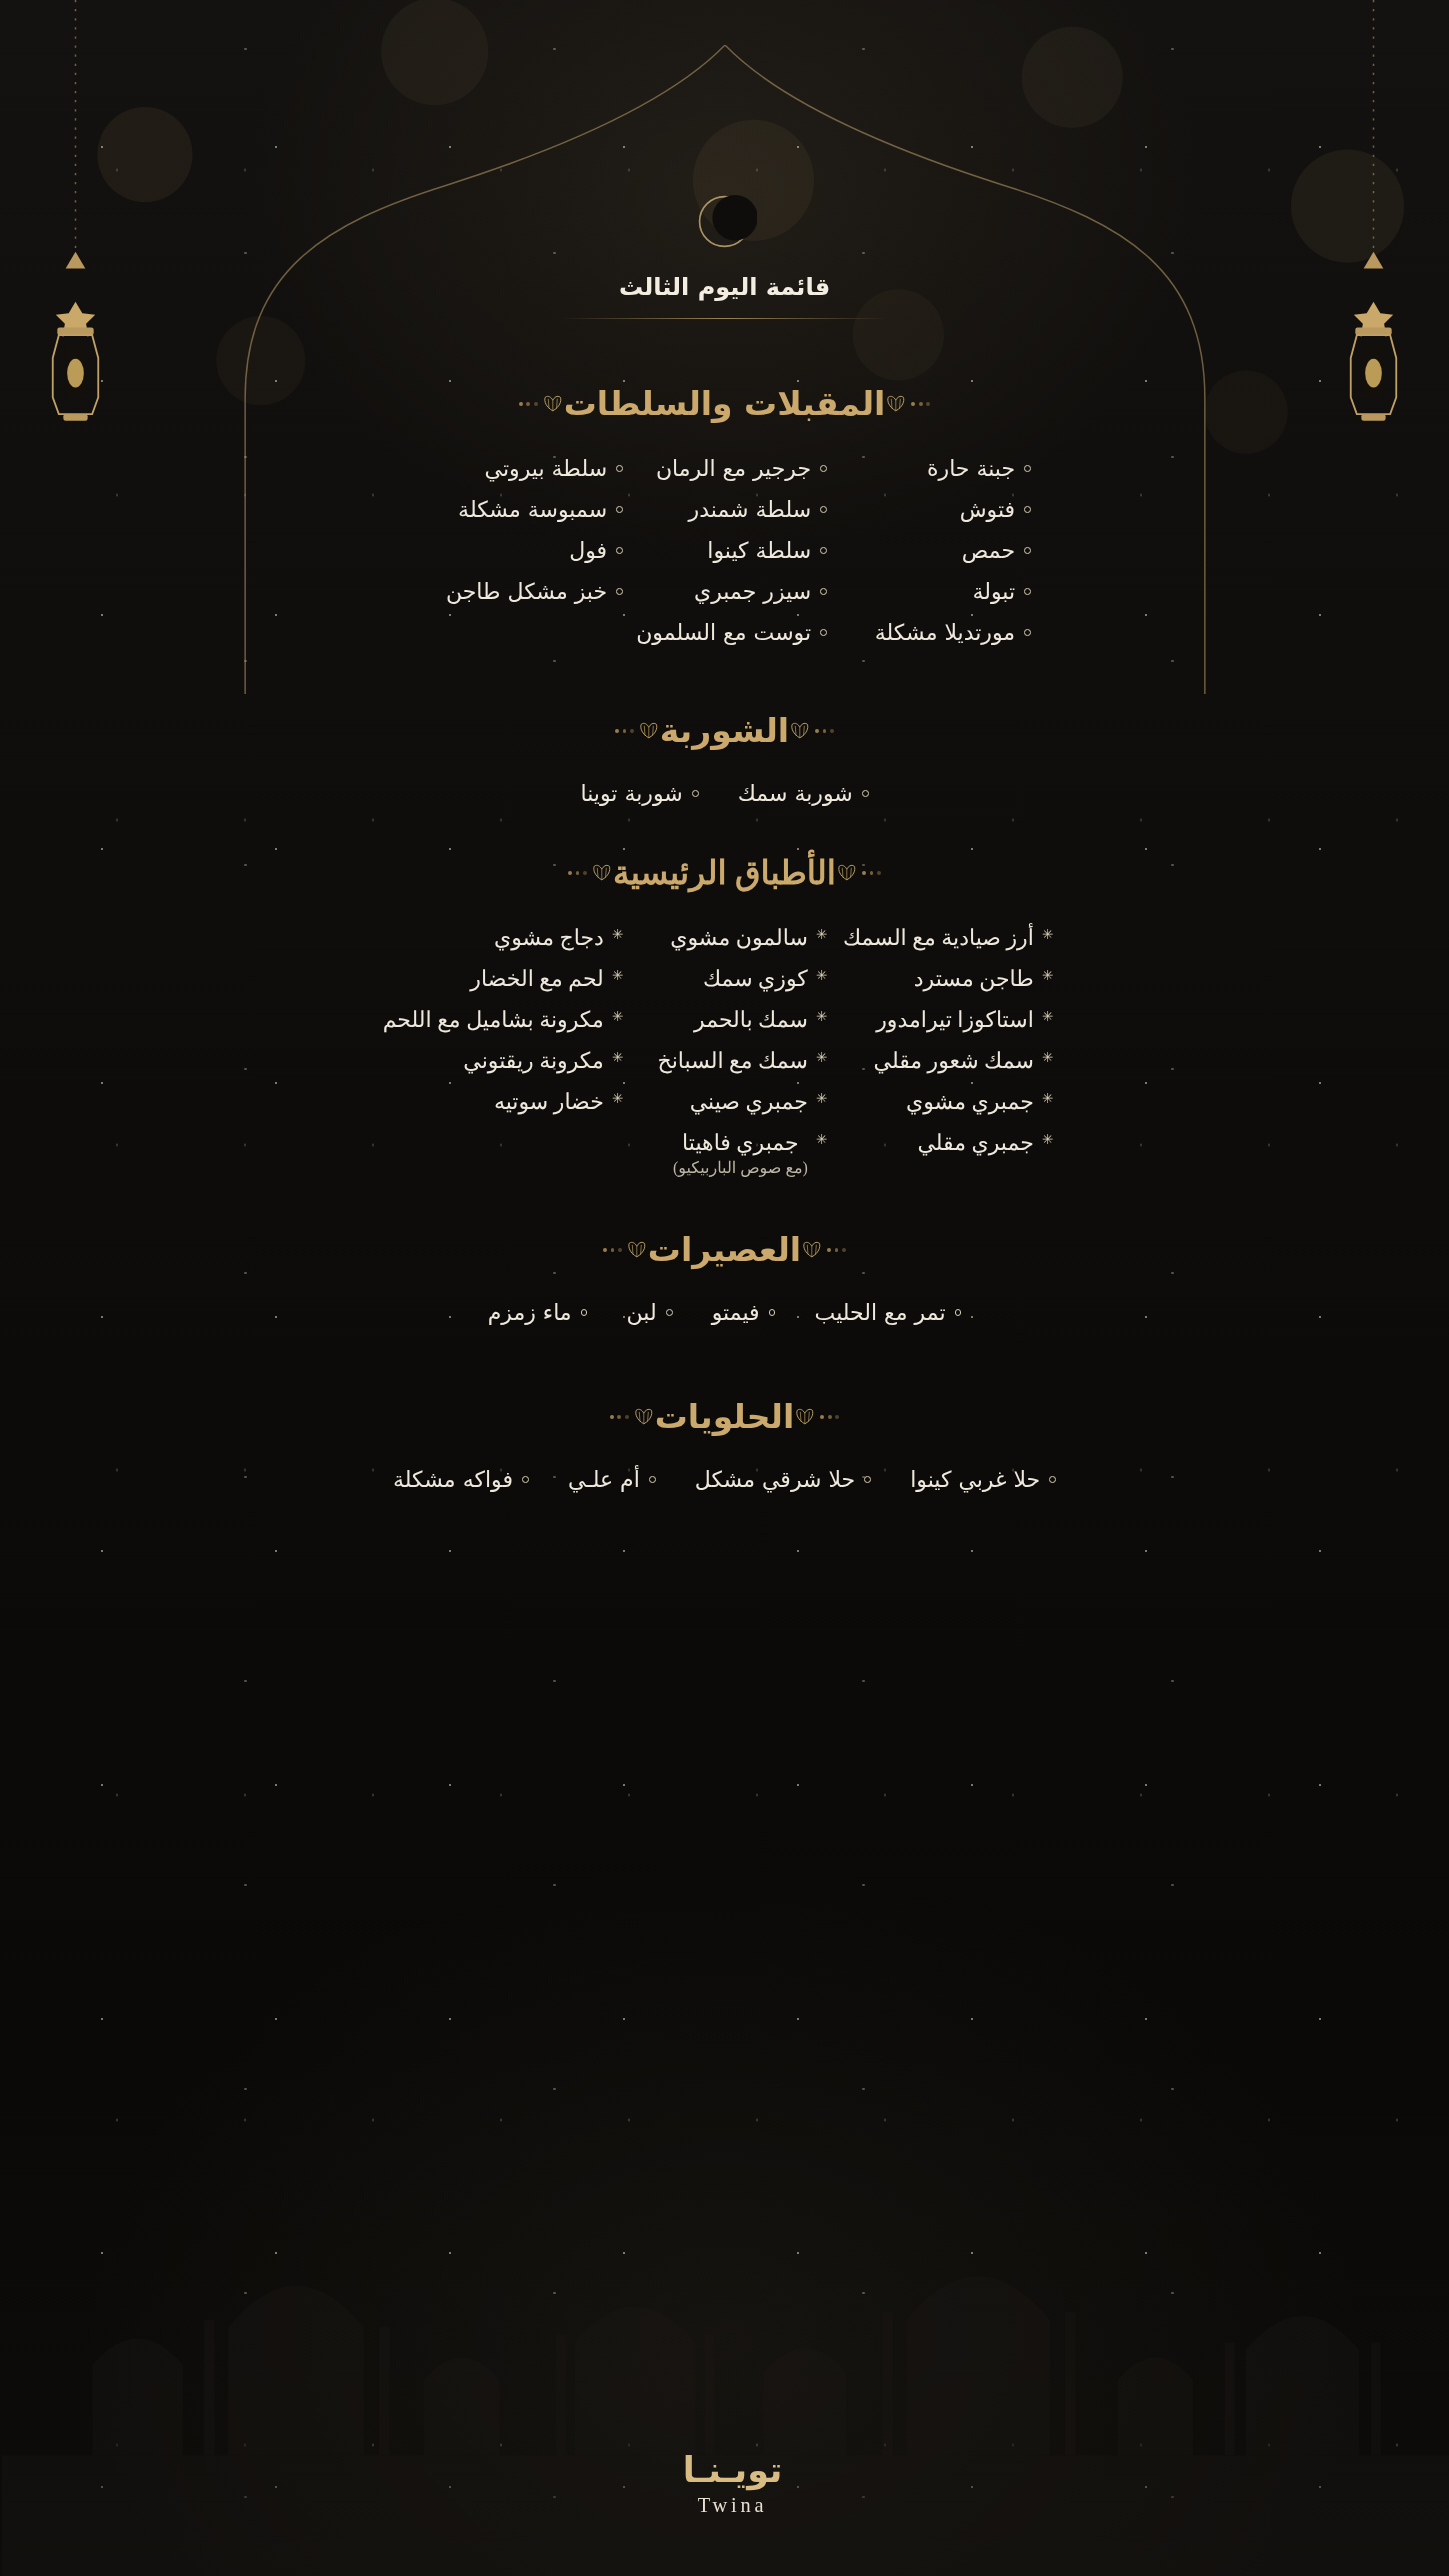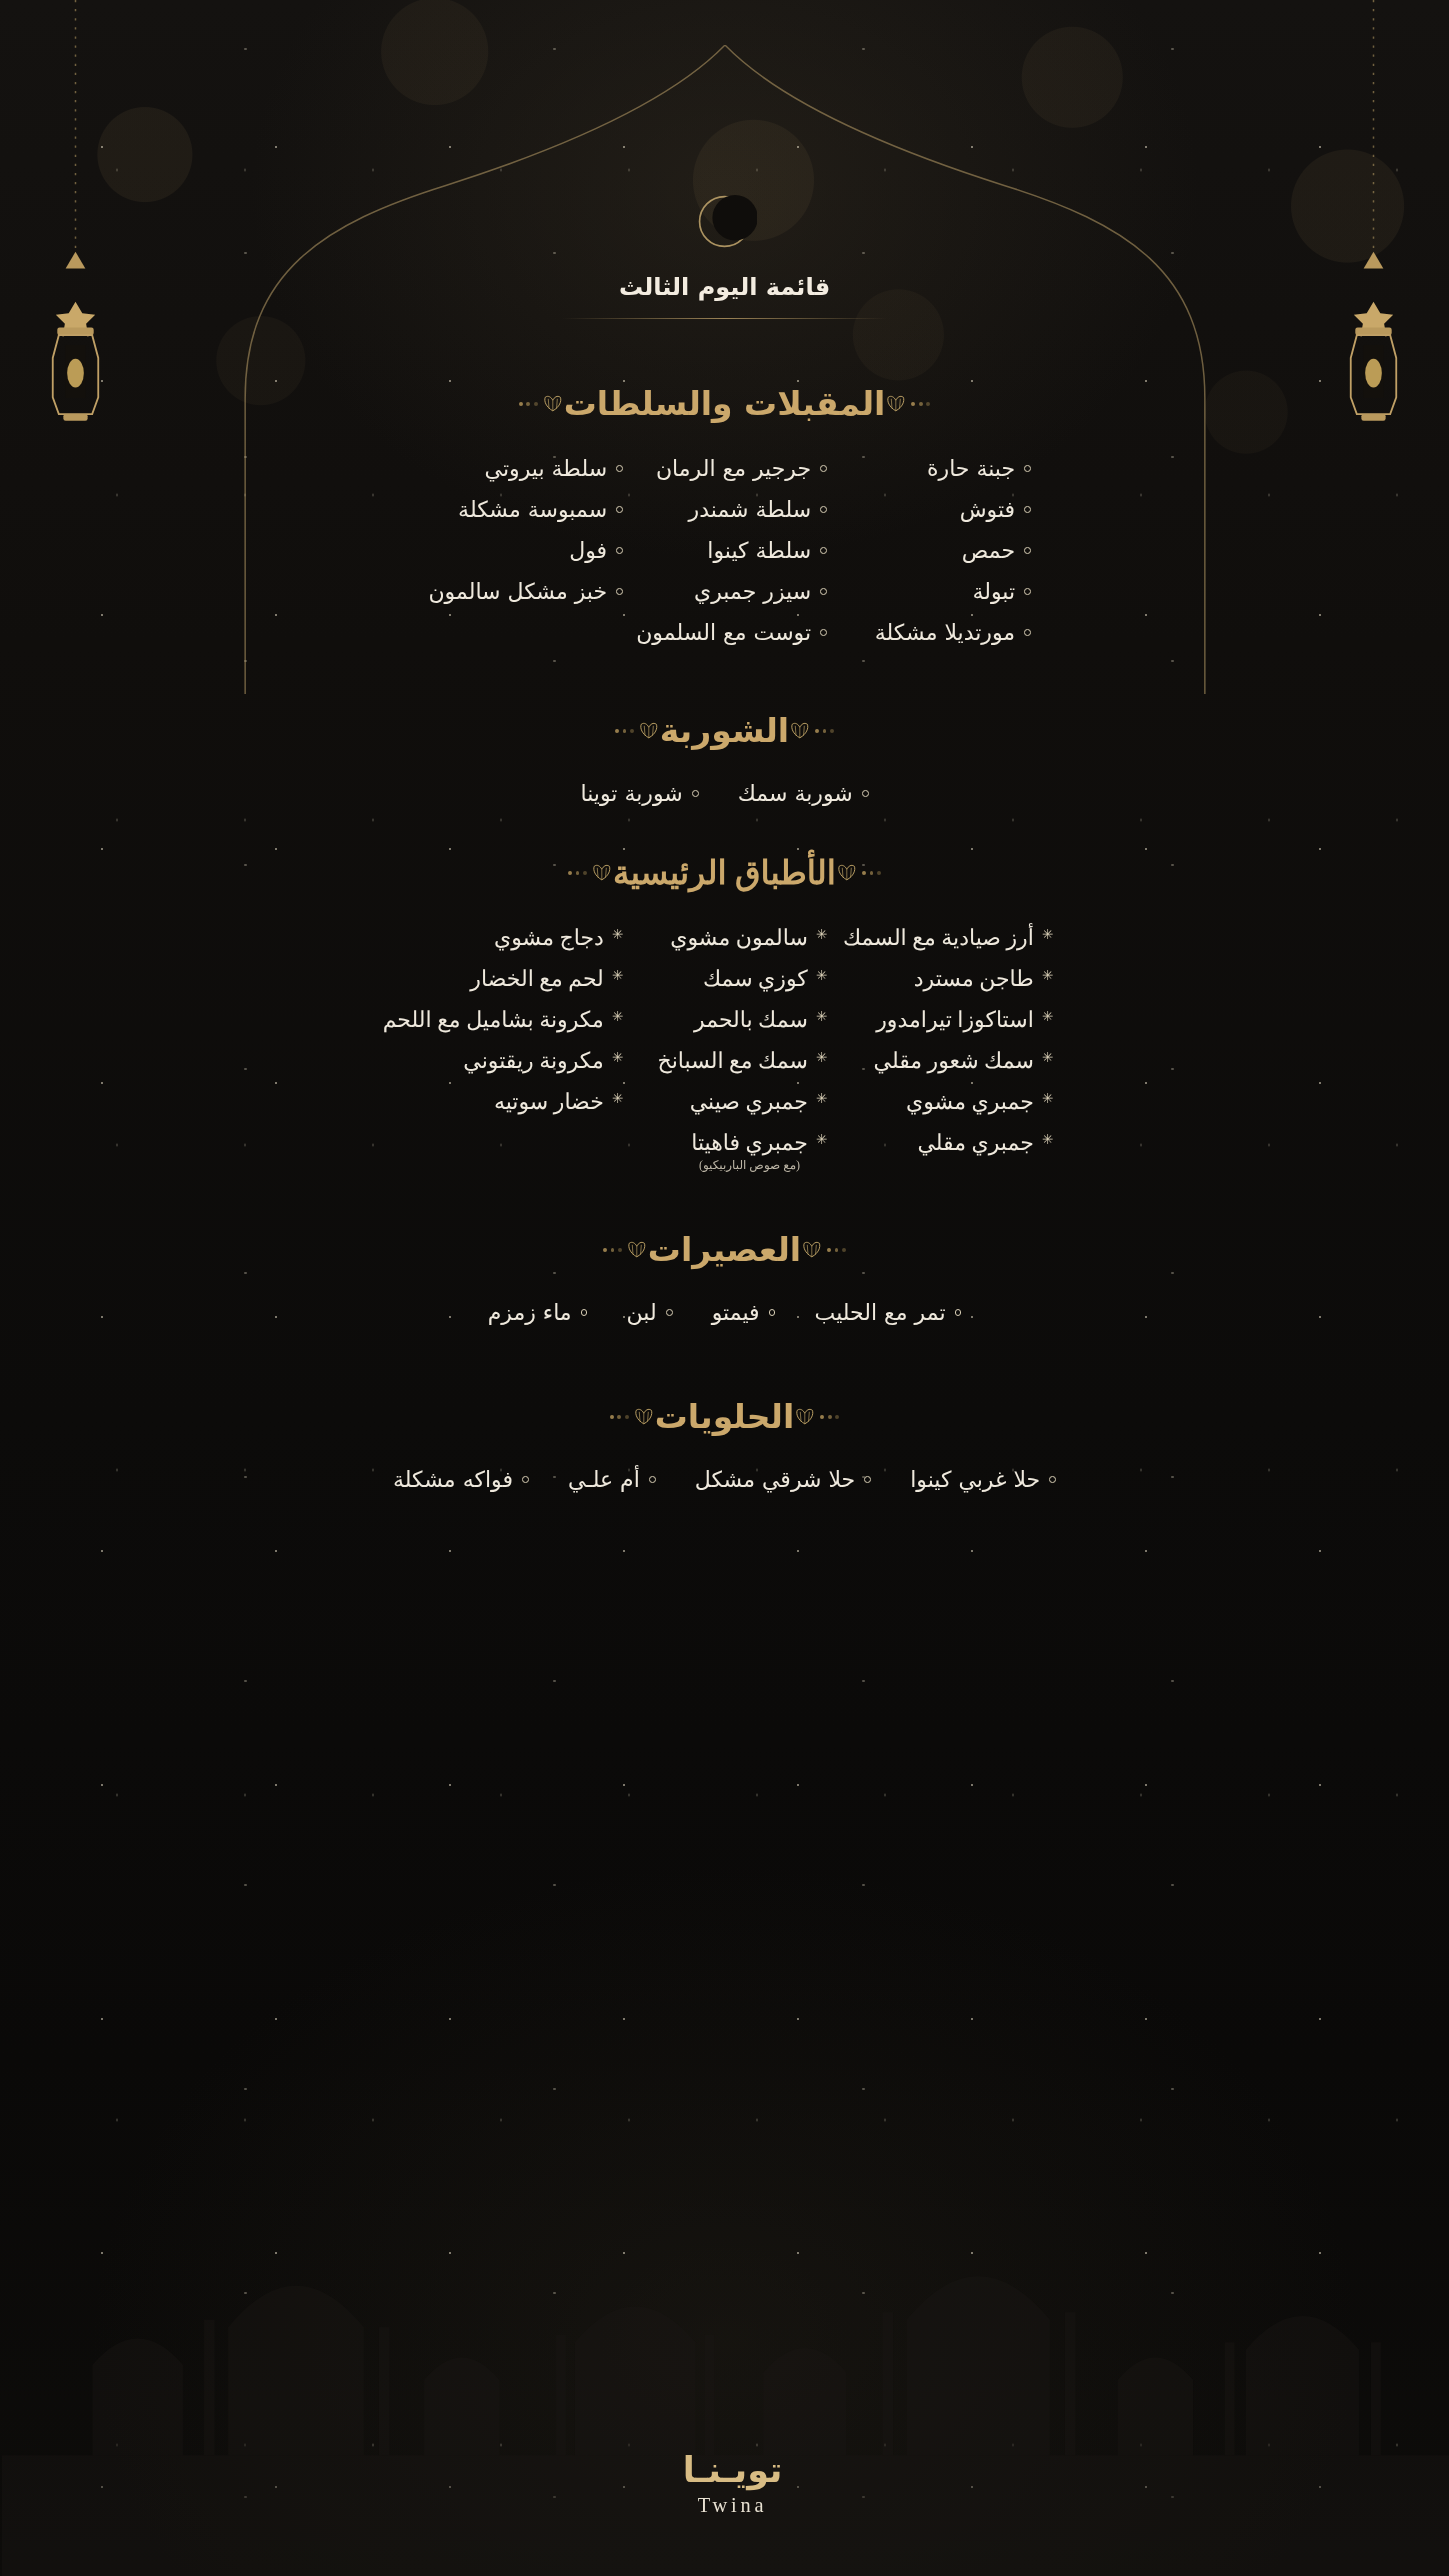--- a/index.html
+++ b/index.html
@@ -165,21 +165,21 @@
     width: 10.6px; height: 10.6px;
     margin-top: 6px;
     color: #d9cfb6;
     font-size: 13.6px;
     line-height: 10.6px;
     text-align: center;
   }
   .item .txt { display: block; }
   .item .sub {
     display: block;
-    font-size: 12px;
+    font-size: 16px;
     color: #bdb6a6;
     margin-top: 1.5px;
   }
 
   
   .inline-row {
     display: flex;
     justify-content: center;
     align-items: flex-start;
     flex-wrap: wrap;
@@ -348,21 +348,21 @@
         <div class="item">
             <span class="bullet"></span>
             <span class="txt">تبولة</span>
           </div>
         <div class="item">
             <span class="bullet"></span>
             <span class="txt">سيزر جمبري</span>
           </div>
         <div class="item">
             <span class="bullet"></span>
-            <span class="txt">خبز مشكل سالمون</span>
+            <span class="txt">خبز مشكل طاجن</span>
           </div>
 
         <div class="item">
             <span class="bullet"></span>
             <span class="txt">مورتديلا مشكلة</span>
           </div>
         <div class="item">
             <span class="bullet"></span>
             <span class="txt">توست مع السلمون</span>
           </div>

